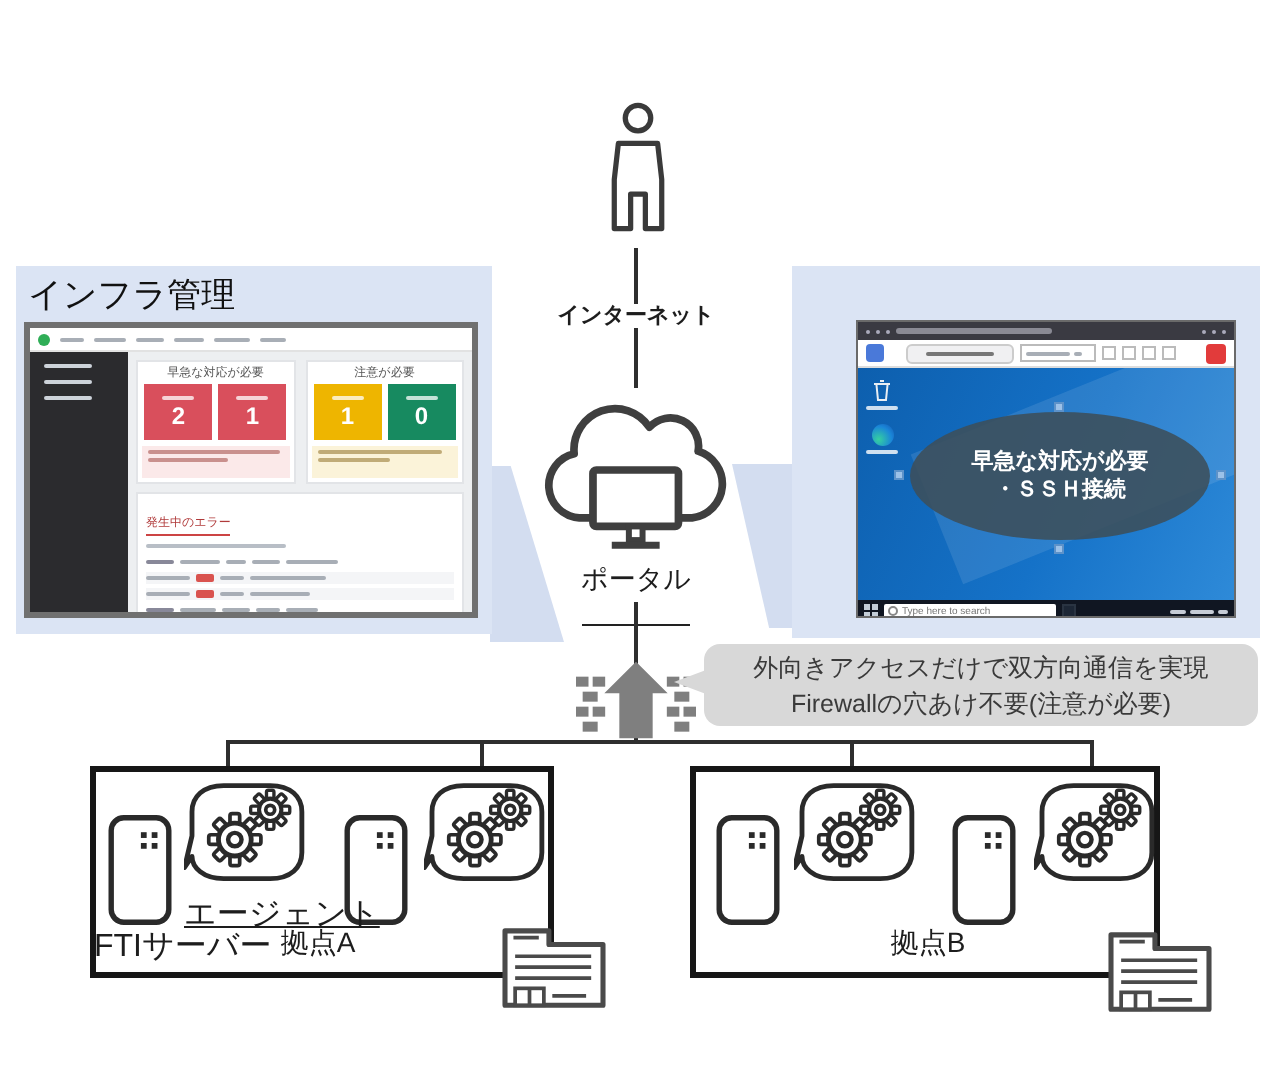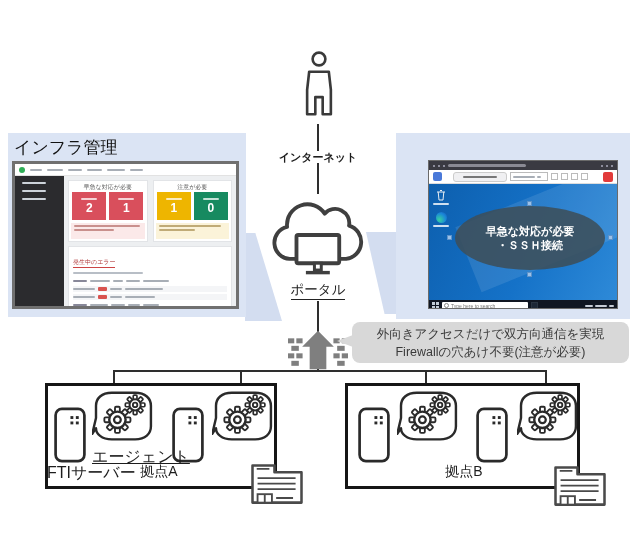--- a/index.html
+++ b/index.html
@@ -170,21 +170,21 @@
     <span style="background:#fff;padding:0 3px;">インターネット</span>
   </div>
 
   <div class="wedge" style="left:245px;top:233px;width:37px;height:88px;clip-path:polygon(0 0,28% 0,100% 100%,0 100%);"></div>
   <div class="wedge" style="left:366px;top:232px;width:32px;height:82px;clip-path:polygon(0 0,100% 0,100% 100%,58% 100%);"></div>
 
   <svg class="abs" style="left:264px;top:192px;" width="106" height="86">
     <use href="#sym-cloudmon"></use>
   </svg>
   <div class="abs ctr" style="left:268px;top:281px;width:100px;font-size:13.5px;">
-    <span style="border-bottom:1.5px solid #222;padding-bottom:2px;">ポータル</span>
+    <span style="border-bottom:1.5px solid #222;padding-bottom:15px;">ポータル</span>
   </div>
 
   <div class="line" style="left:317px;top:301px;width:2.4px;height:70px;"></div>
   <div class="line" style="left:113px;top:370px;width:434px;height:2.4px;"></div>
   <div class="line" style="left:113px;top:371px;width:2.4px;height:25px;"></div>
   <div class="line" style="left:240px;top:371px;width:2.4px;height:25px;"></div>
   <div class="line" style="left:425px;top:371px;width:2.4px;height:25px;"></div>
   <div class="line" style="left:545px;top:371px;width:2.4px;height:25px;"></div>
 
   <svg class="abs" style="left:288px;top:330px;" width="60" height="40">

